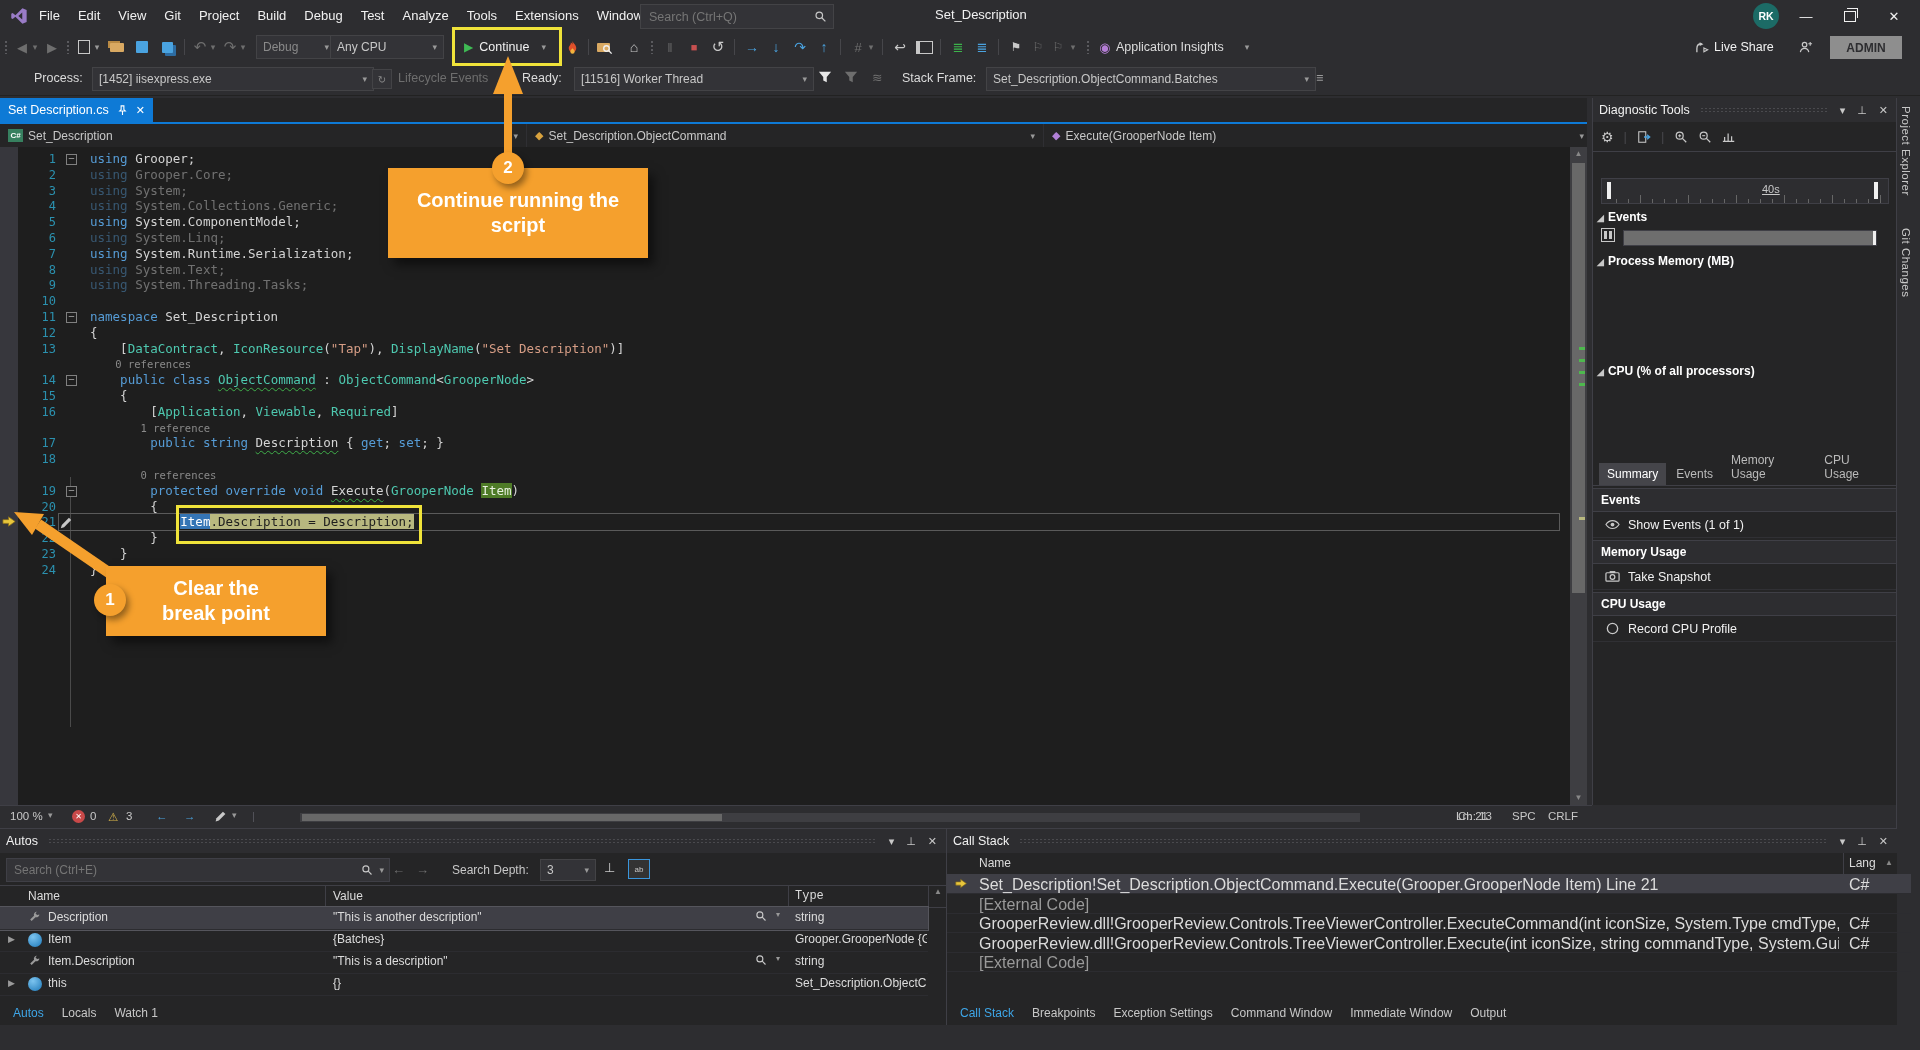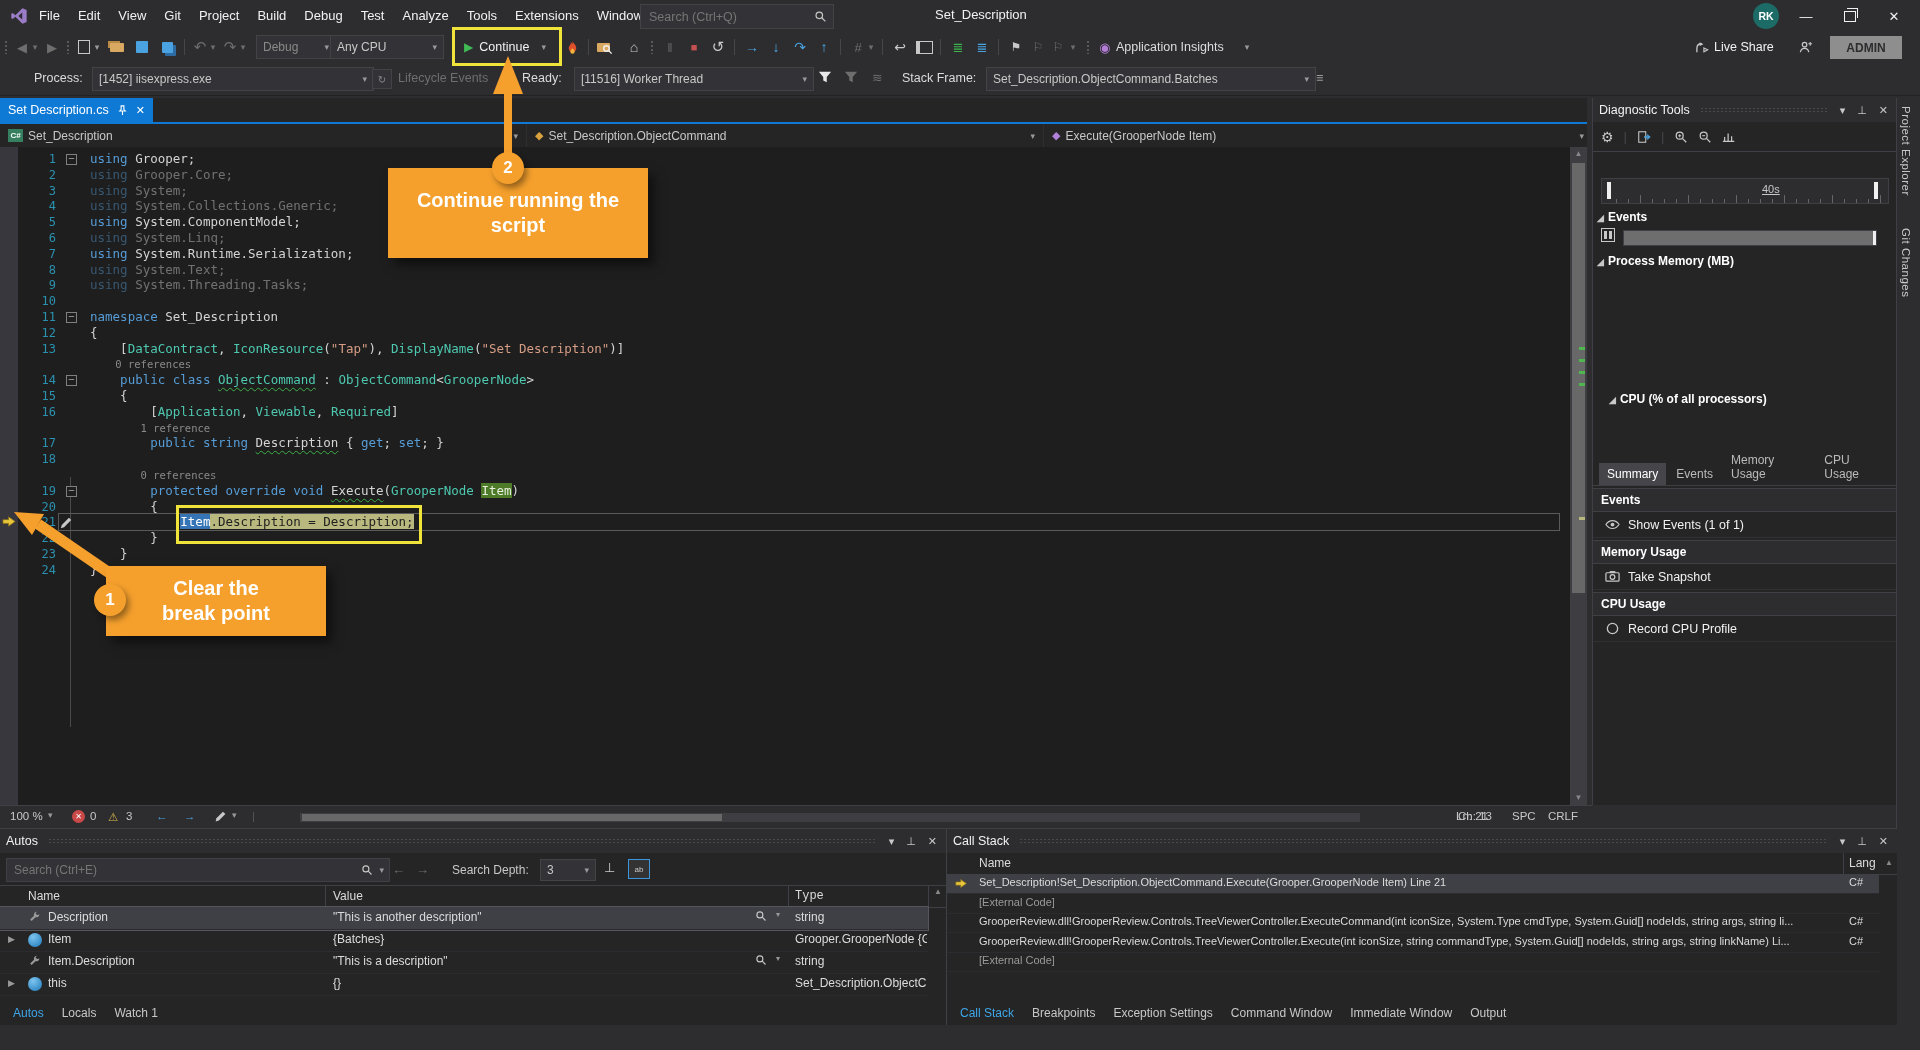--- a/index.html
+++ b/index.html
@@ -106,21 +106,21 @@
   .colsep{position:absolute;top:0;width:1px;background:#3f3f46;height:100%;}
   .arow{position:absolute;left:0;width:928px;height:22px;border-bottom:1px solid #2c2c30;font-size:12px;color:#dcdcdc;}
   .arow.sel{background:#3f3f46;outline:1px solid #55555c;}
   .aexp{position:absolute;left:8px;top:5px;color:#9a9a9a;font-size:9px;}
   .aicon{position:absolute;left:28px;top:4px;width:14px;height:14px;}
   .sphere{border-radius:50%;background:radial-gradient(circle at 5px 4px,#7cc4ef,#1d78b8);}
   .c-name{position:absolute;left:48px;top:3px;}
   .c-val{position:absolute;left:333px;top:3px;width:400px;overflow:hidden;white-space:nowrap;}
   .c-type{position:absolute;left:795px;top:3px;width:132px;overflow:hidden;white-space:nowrap;}
   .valmag{position:absolute;left:755px;top:3px;color:#c8c8c8;display:flex;gap:3px;}
-  .csrow{position:absolute;left:0;width:932px;height:19px;border-bottom:1px solid #2c2c30;font-size:11px;color:#dcdcdc;}
+  .csrow{position:absolute;left:0;width:932px;height:19px;border-bottom:1px solid #2c2c30;font-size:16px;color:#dcdcdc;padding-left:32px;}
   .csrow.sel{background:#3f3f46;}
   .csrow .nm{position:absolute;left:32px;top:2px;width:860px;overflow:hidden;white-space:nowrap;}
   .csrow .lg{position:absolute;left:902px;top:2px;}
   .csrow.ext .nm{color:#9a9a9a;}
   .btabs{position:absolute;left:6px;bottom:2px;display:flex;gap:4px;}
   .btab{padding:3px 7px;font-size:12px;color:#c8c8c8;}
   .btab.active{color:#3ea6e8;}
   
   .statusbar{left:0;top:1026px;width:1920px;height:24px;background:#2d2d30;border-top:1px solid #3f3f46;}
   .ready-ic{width:12px;height:10px;border:1px solid #c8c8c8;position:relative;}
@@ -481,21 +481,21 @@
       </span>
     <div class="ev-track">
         <span style="position:absolute;right:0;top:0;width:3px;height:100%;background:#f0f0f0;"></span>
       </div>
     <div class="dsec-head" style="top:156px;"><span class="tri">◢</span><span>Process Memory (MB)</span></div>
 
     <div class="dsec-head" style="top:266px;"></div>
     <div class="dsec-head" style="top:266px;left:4px;"><span class="tri" style="visibility:hidden;"></span></div>
     <div class="dsec-head" style="top:266px;"></div>
 
-    <div class="dsec-head" style="left:16px;top:266px;margin-top:28px;"><span class="tri">◢</span><span>CPU (% of all processors)</span></div>
+    <div class="dsec-head" style="left:4px;top:266px;"><span class="tri">◢</span><span>CPU (% of all processors)</span></div>
 
     <div class="diag-tabs" id="diag-tabs">
         <span class="dtab active">Summary</span>
         <span class="dtab">Events</span>
         <span class="dtab">Memory Usage</span>
         <span class="dtab">CPU Usage</span>
       </div>
     <div id="diag-sections">
         <div class="dsection-h" style="top: 390px;">Events</div>
         <div class="dsection-a" style="top: 414px;">

